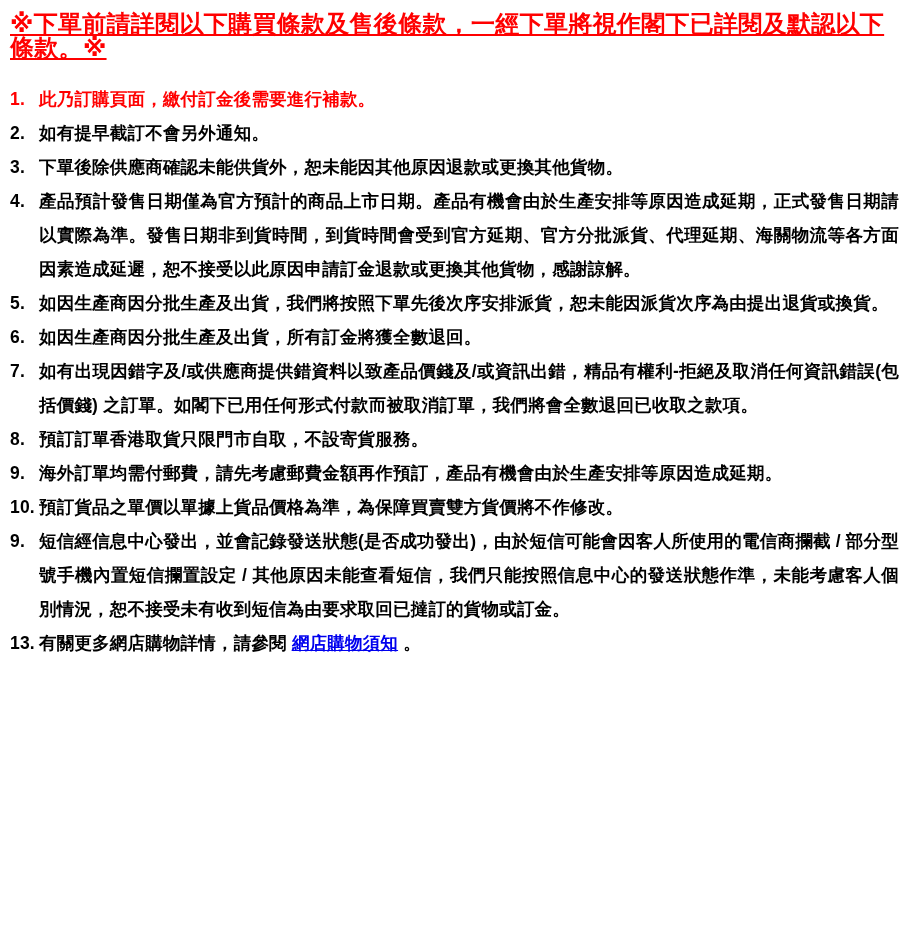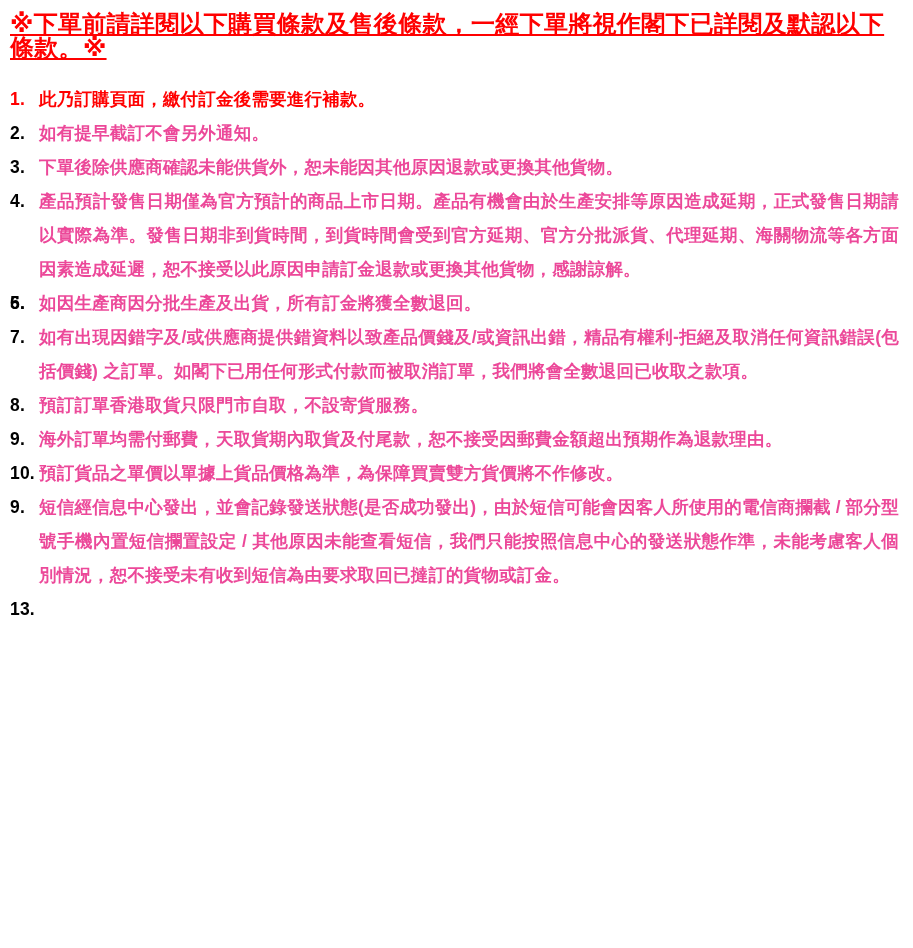--- a/index.html
+++ b/index.html
@@ -37,39 +37,39 @@
     line-height: 34px;
     text-align: justify;
     letter-spacing: 0.2px;
   }
   .term .num {
     position: absolute;
     left: 0;
     top: 0;
     white-space: nowrap;
   }
-  .seg-normal { color: #ec4899; }
+  .seg-normal { color: #000000; }
   .seg-red { color: #ff0000; }
   .seg-red-underline { color: #ff0000; text-decoration: underline; }
   .seg-link { color: #0000ee; text-decoration: underline; cursor: pointer; }
 </style>
 </head>
 <body>
 
 <div class="page">
   <div class="warning-header">※下單前請詳閱以下購買條款及售後條款，一經下單將視作閣下已詳閱及默認以下條款。※</div>
 
 
   <ol class="terms">
       <li class="term"><span class="num seg-red">1.</span><span><span class="seg-red">此乃訂購頁面，繳付訂金後需要進行補款。</span></span></li>
       <li class="term"><span class="num">2.</span><span><span class="seg-normal">如有提早截訂不會另外通知。</span></span></li>
       <li class="term"><span class="num">3.</span><span><span class="seg-normal">下單後除供應商確認未能供貨外，恕未能因其他原因退款或更換其他貨物。</span></span></li>
       <li class="term"><span class="num">4.</span><span><span class="seg-normal">產品預計發售日期僅為官方預計的商品上市日期。產品有機會由於生產安排等原因造成延期，正式發售日期請以實際為準。發售日期非到貨時間，到貨時間會受到官方延期、官方分批派貨、代理延期、海關物流等各方面因素造成延遲，恕不接受以此原因申請訂金退款或更換其他貨物，感謝諒解。</span></span></li>
-      <li class="term"><span class="num">5.</span></li>
+      <li class="term"><span class="num">5.</span><span><span class="seg-normal">如因生產商因分批生產及出貨，我們將按照下單先後次序安排派貨，恕未能因派貨次序為由提出退貨或換貨。</span></span></li>
       <li class="term"><span class="num">6.</span><span><span class="seg-normal">如因生產商因分批生產及出貨，所有訂金將獲全數退回。</span></span></li>
       <li class="term"><span class="num">7.</span><span><span class="seg-normal">如有出現因錯字及/或供應商提供錯資料以致產品價錢及/或資訊出錯，精品有權利-拒絕及取消任何資訊錯誤(包括價錢) 之訂單。如閣下已用任何形式付款而被取消訂單，我們將會全數退回已收取之款項。</span></span></li>
       <li class="term"><span class="num">8.</span><span><span class="seg-normal">預訂訂單香港取貨只限門市自取，不設寄貨服務。</span></span></li>
-      <li class="term"><span class="num">9.</span><span><span class="seg-normal">海外訂單均需付郵費，天取貨期內取貨及付尾款，恕不接受因郵費金額超出預期作為退款理由。</span></span></li>
+      <li class="term"><span class="num">9.</span><span><span class="seg-normal">海外訂單均需付郵費，請先考慮郵費金額再作預訂，產品有機會由於生產安排等原因造成延期。</span></span></li>
       <li class="term"><span class="num">10.</span><span><span class="seg-normal">預訂貨品之單價以單據上貨品價格為準，為保障買賣雙方貨價將不作修改。</span></span></li>
       <li class="term"><span class="num">9.</span><span><span class="seg-normal">短信經信息中心發出，並會記錄發送狀態(是否成功發出)，由於短信可能會因客人所使用的電信商攔截 / 部分型號手機內置短信攔置設定 / 其他原因未能查看短信，我們只能按照信息中心的發送狀態作準，未能考慮客人個別情況，恕不接受未有收到短信為由要求取回已撻訂的貨物或訂金。</span></span></li>
-      <li class="term"><span class="num">13.</span></li>
+      <li class="term"><span class="num">13.</span><span><span class="seg-normal">有關更多網店購物詳情，請參閱 </span><span class="seg-link">網店購物須知</span><span class="seg-normal"> 。</span></span></li>
     </ol>
 </div>
 
 </body></html>

